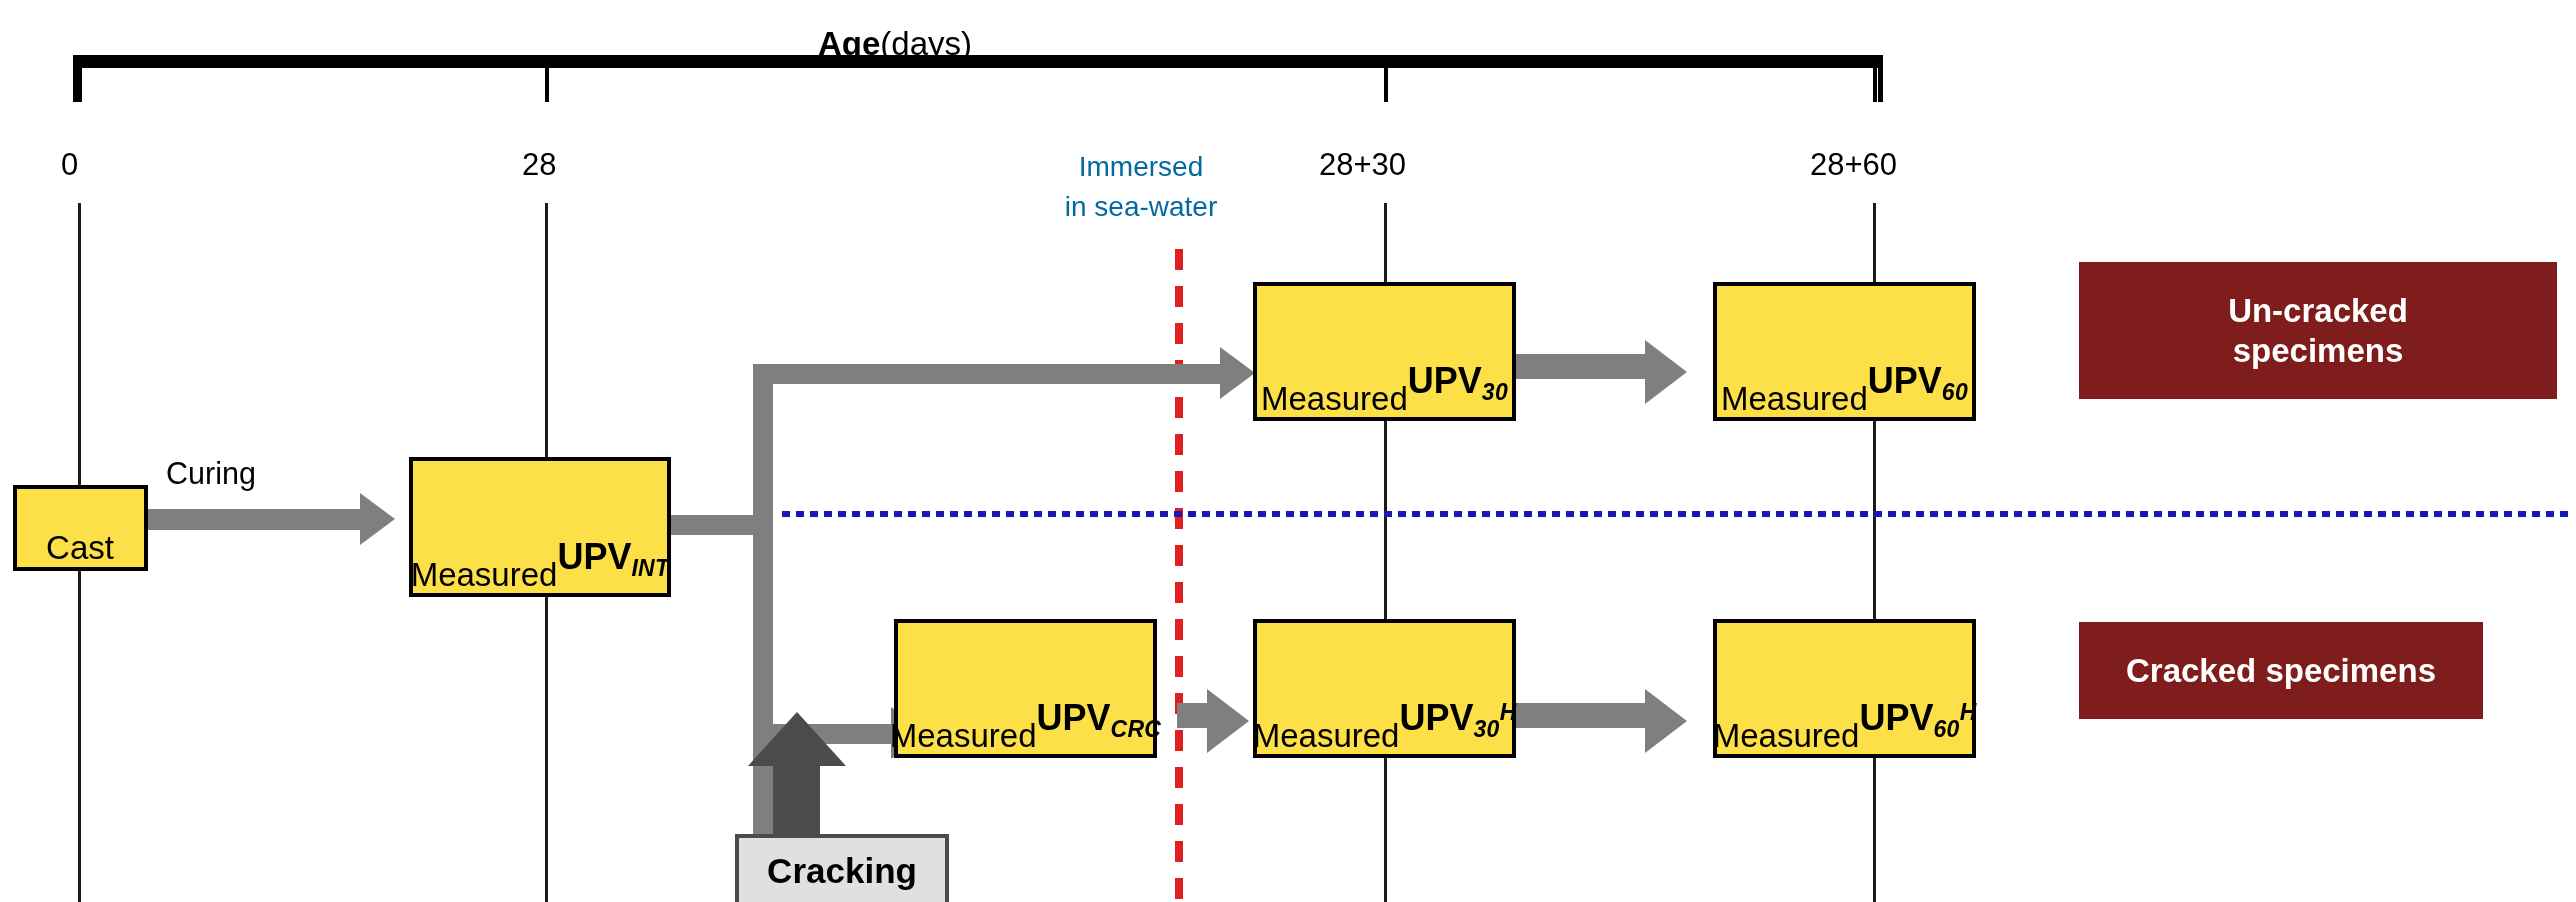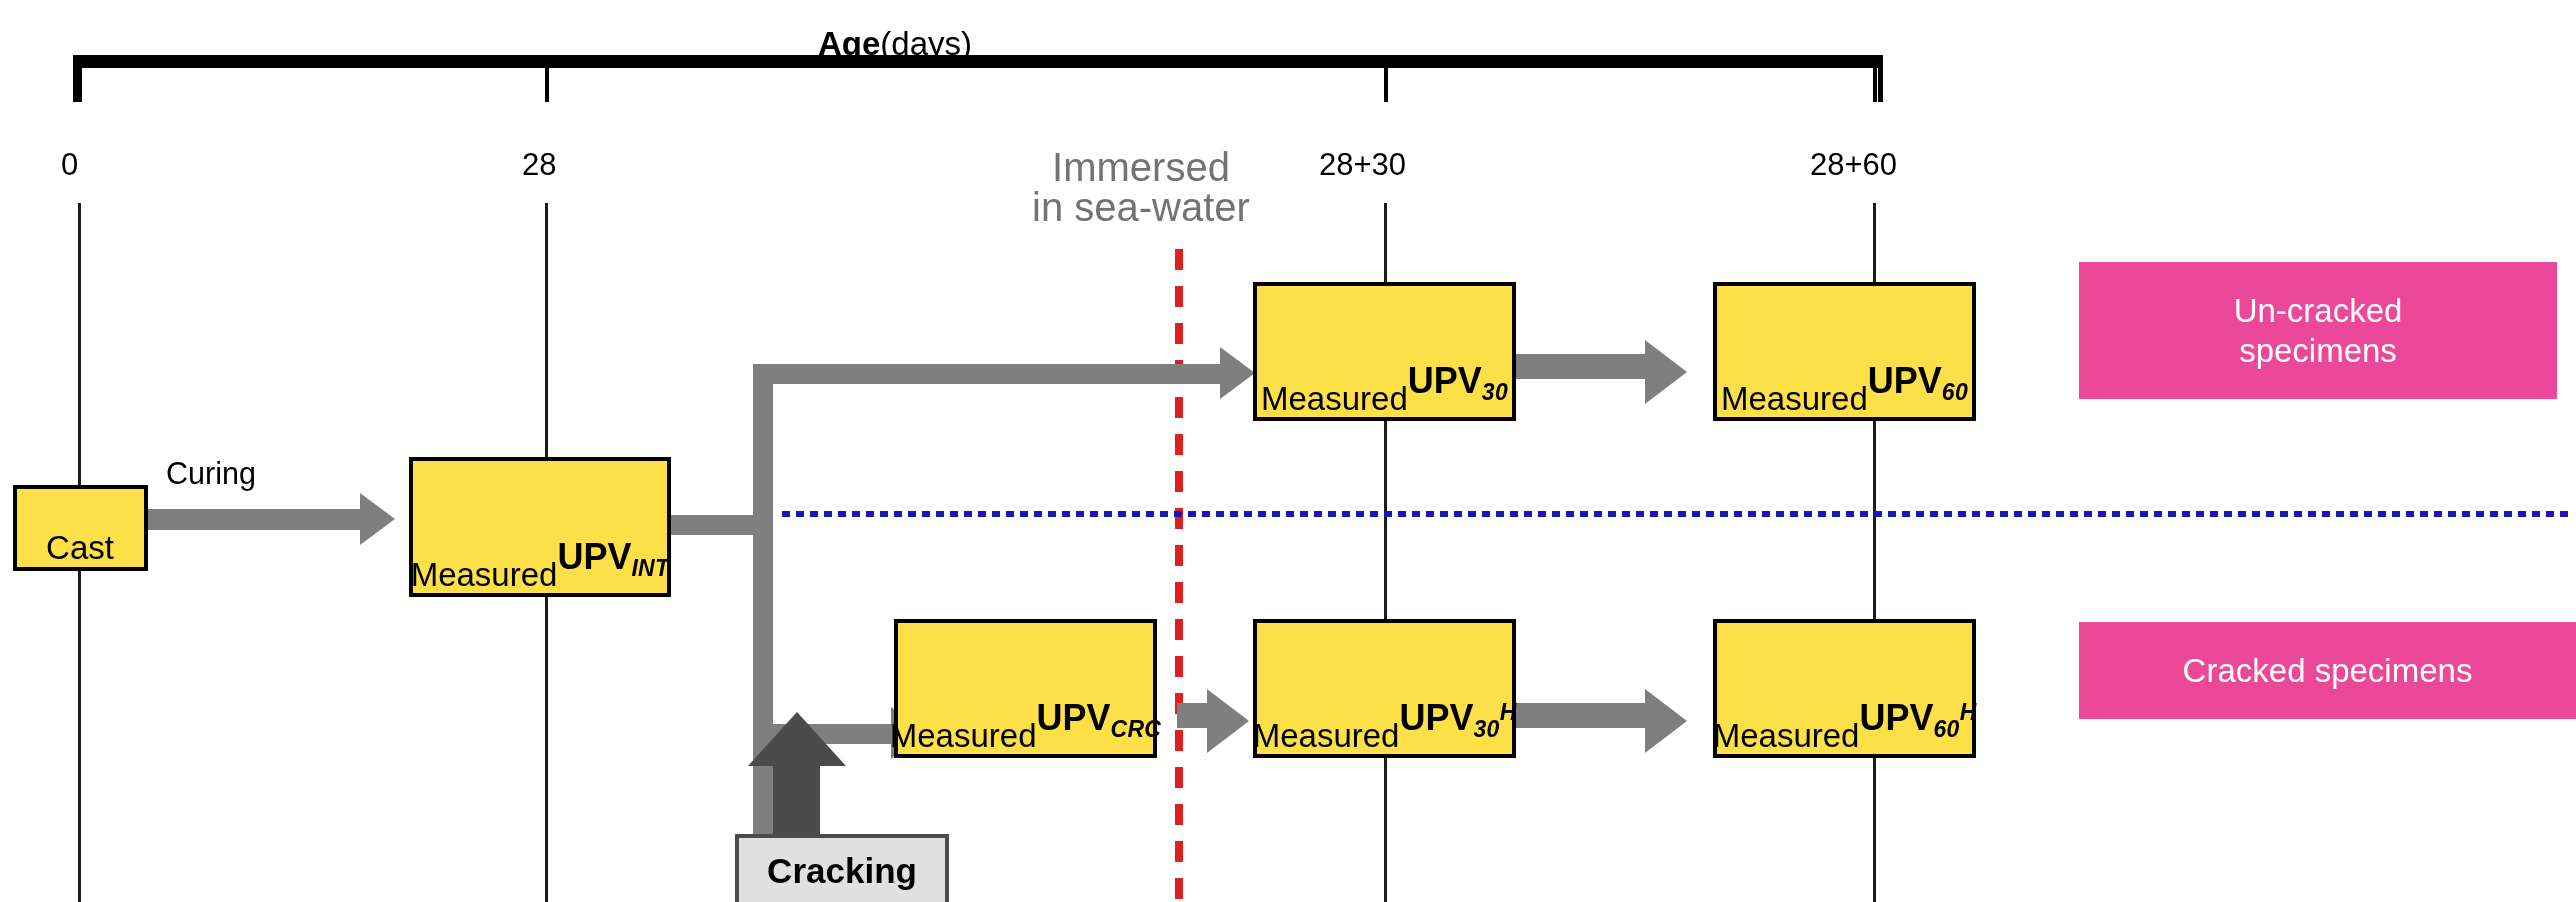--- a/index.html
+++ b/index.html
@@ -18,21 +18,21 @@
   .axis-cap{position:absolute;width:4.9px;background:#000;}
   .tick{position:absolute;width:3.5px;background:#000;}
   .tick-label{
     position:absolute;font-size:31px;color:#000;white-space:nowrap;line-height:35px;
   }
   .vline{position:absolute;width:2.8px;background:#1b1b1b;}
 
   
   .immersed-label{
     position:absolute;left:992px;top:121px;width:298px;
-    font-size:40px;line-height:40px;color:#737373;text-align:center;white-space:nowrap;
+    font-size:28px;line-height:40px;color:#0369a1;text-align:center;white-space:nowrap;
   }
   .red-dash{
     position:absolute;left:1175px;top:223px;width:8.3px;height:678px;
     background:repeating-linear-gradient(to bottom,#e02020 0px,#e02020 21px,rgba(255,255,255,0) 21px,rgba(255,255,255,0) 37px);
   }
 
   
   .blue-dotted{
     position:absolute;left:782px;top:485px;width:1791px;height:6.2px;
     background:repeating-linear-gradient(to right,#1a18b5 0px,#1a18b5 7.6px,rgba(255,255,255,0) 7.6px,rgba(255,255,255,0) 14px);
@@ -66,23 +66,23 @@
         border-left:49px solid transparent;border-right:49px solid transparent;
         border-bottom:54px solid #4b4b4b;}
   .crack-box{
     position:absolute;box-sizing:border-box;background:#e0e0e0;border:4.9px solid #4b4b4b;
     display:flex;align-items:center;justify-content:center;
     font-size:35px;font-weight:bold;color:#000;z-index:6;
   }
 
   
   .legend{
-    position:absolute;box-sizing:border-box;background:#ec4899;color:#fff;
+    position:absolute;box-sizing:border-box;background:#7f1d1d;color:#fff;
     display:flex;flex-direction:column;align-items:center;justify-content:center;
-    font-size:33px;font-weight:normal;line-height:40px;text-align:center;z-index:7;
+    font-size:33px;font-weight:bold;line-height:40px;text-align:center;z-index:7;
   }
 </style>
 </head>
 <body>
 
 <div id="stage">
 
   <div class="axis-title">
     <b>Age</b><span>(days)</span>
   </div>
@@ -174,18 +174,18 @@
   <div class="pbox" style="left:1713px;top:593px;width:263px;height:139px;">
     <span class="l1">Measured</span>
     <span class="l2"><span>UPV</span><span class="sub">60</span><span class="sup">H</span></span>
   </div>
 
   <div class="legend" style="left:2079px;top:236px;width:478px;height:137px;">
     <span>Un-cracked</span>
     <span>specimens</span>
   </div>
 
-  <div class="legend" style="left:2079px;top:596px;width:497px;height:97px;">
+  <div class="legend" style="left:2079px;top:596px;width:404px;height:97px;">
     <span>Cracked specimens</span>
   </div>
 
 </div>
 
 
 </body></html>

